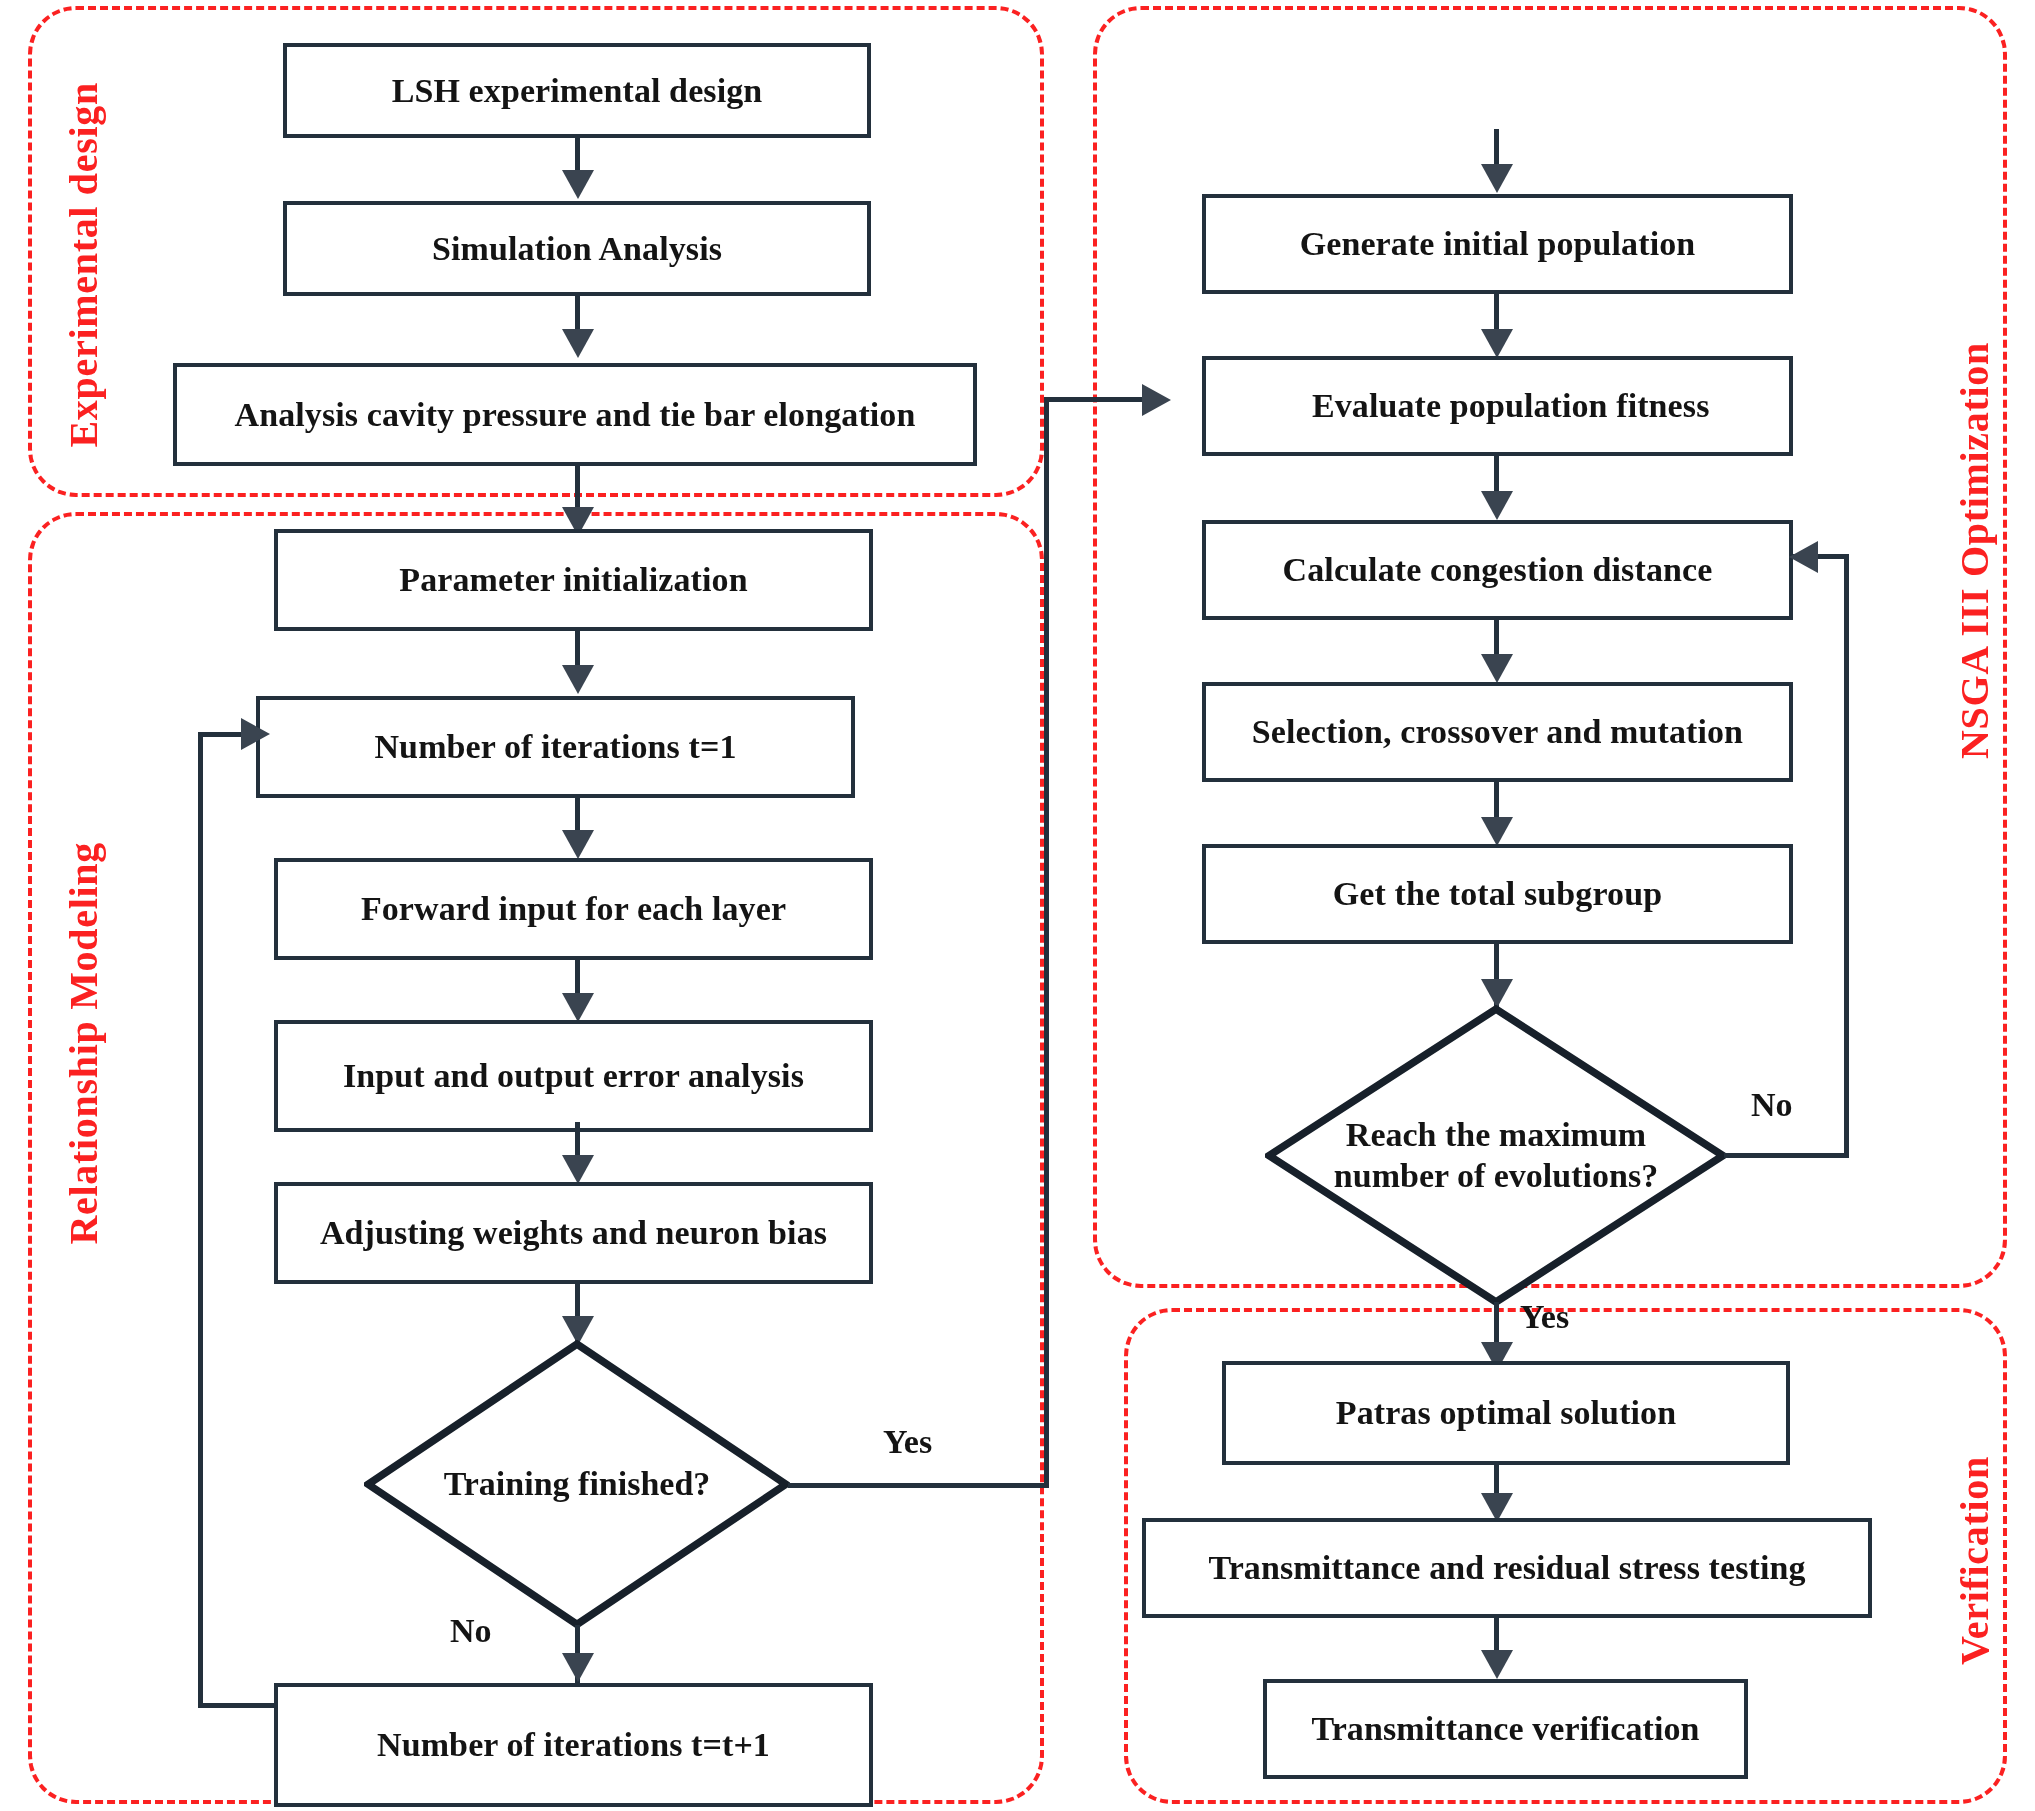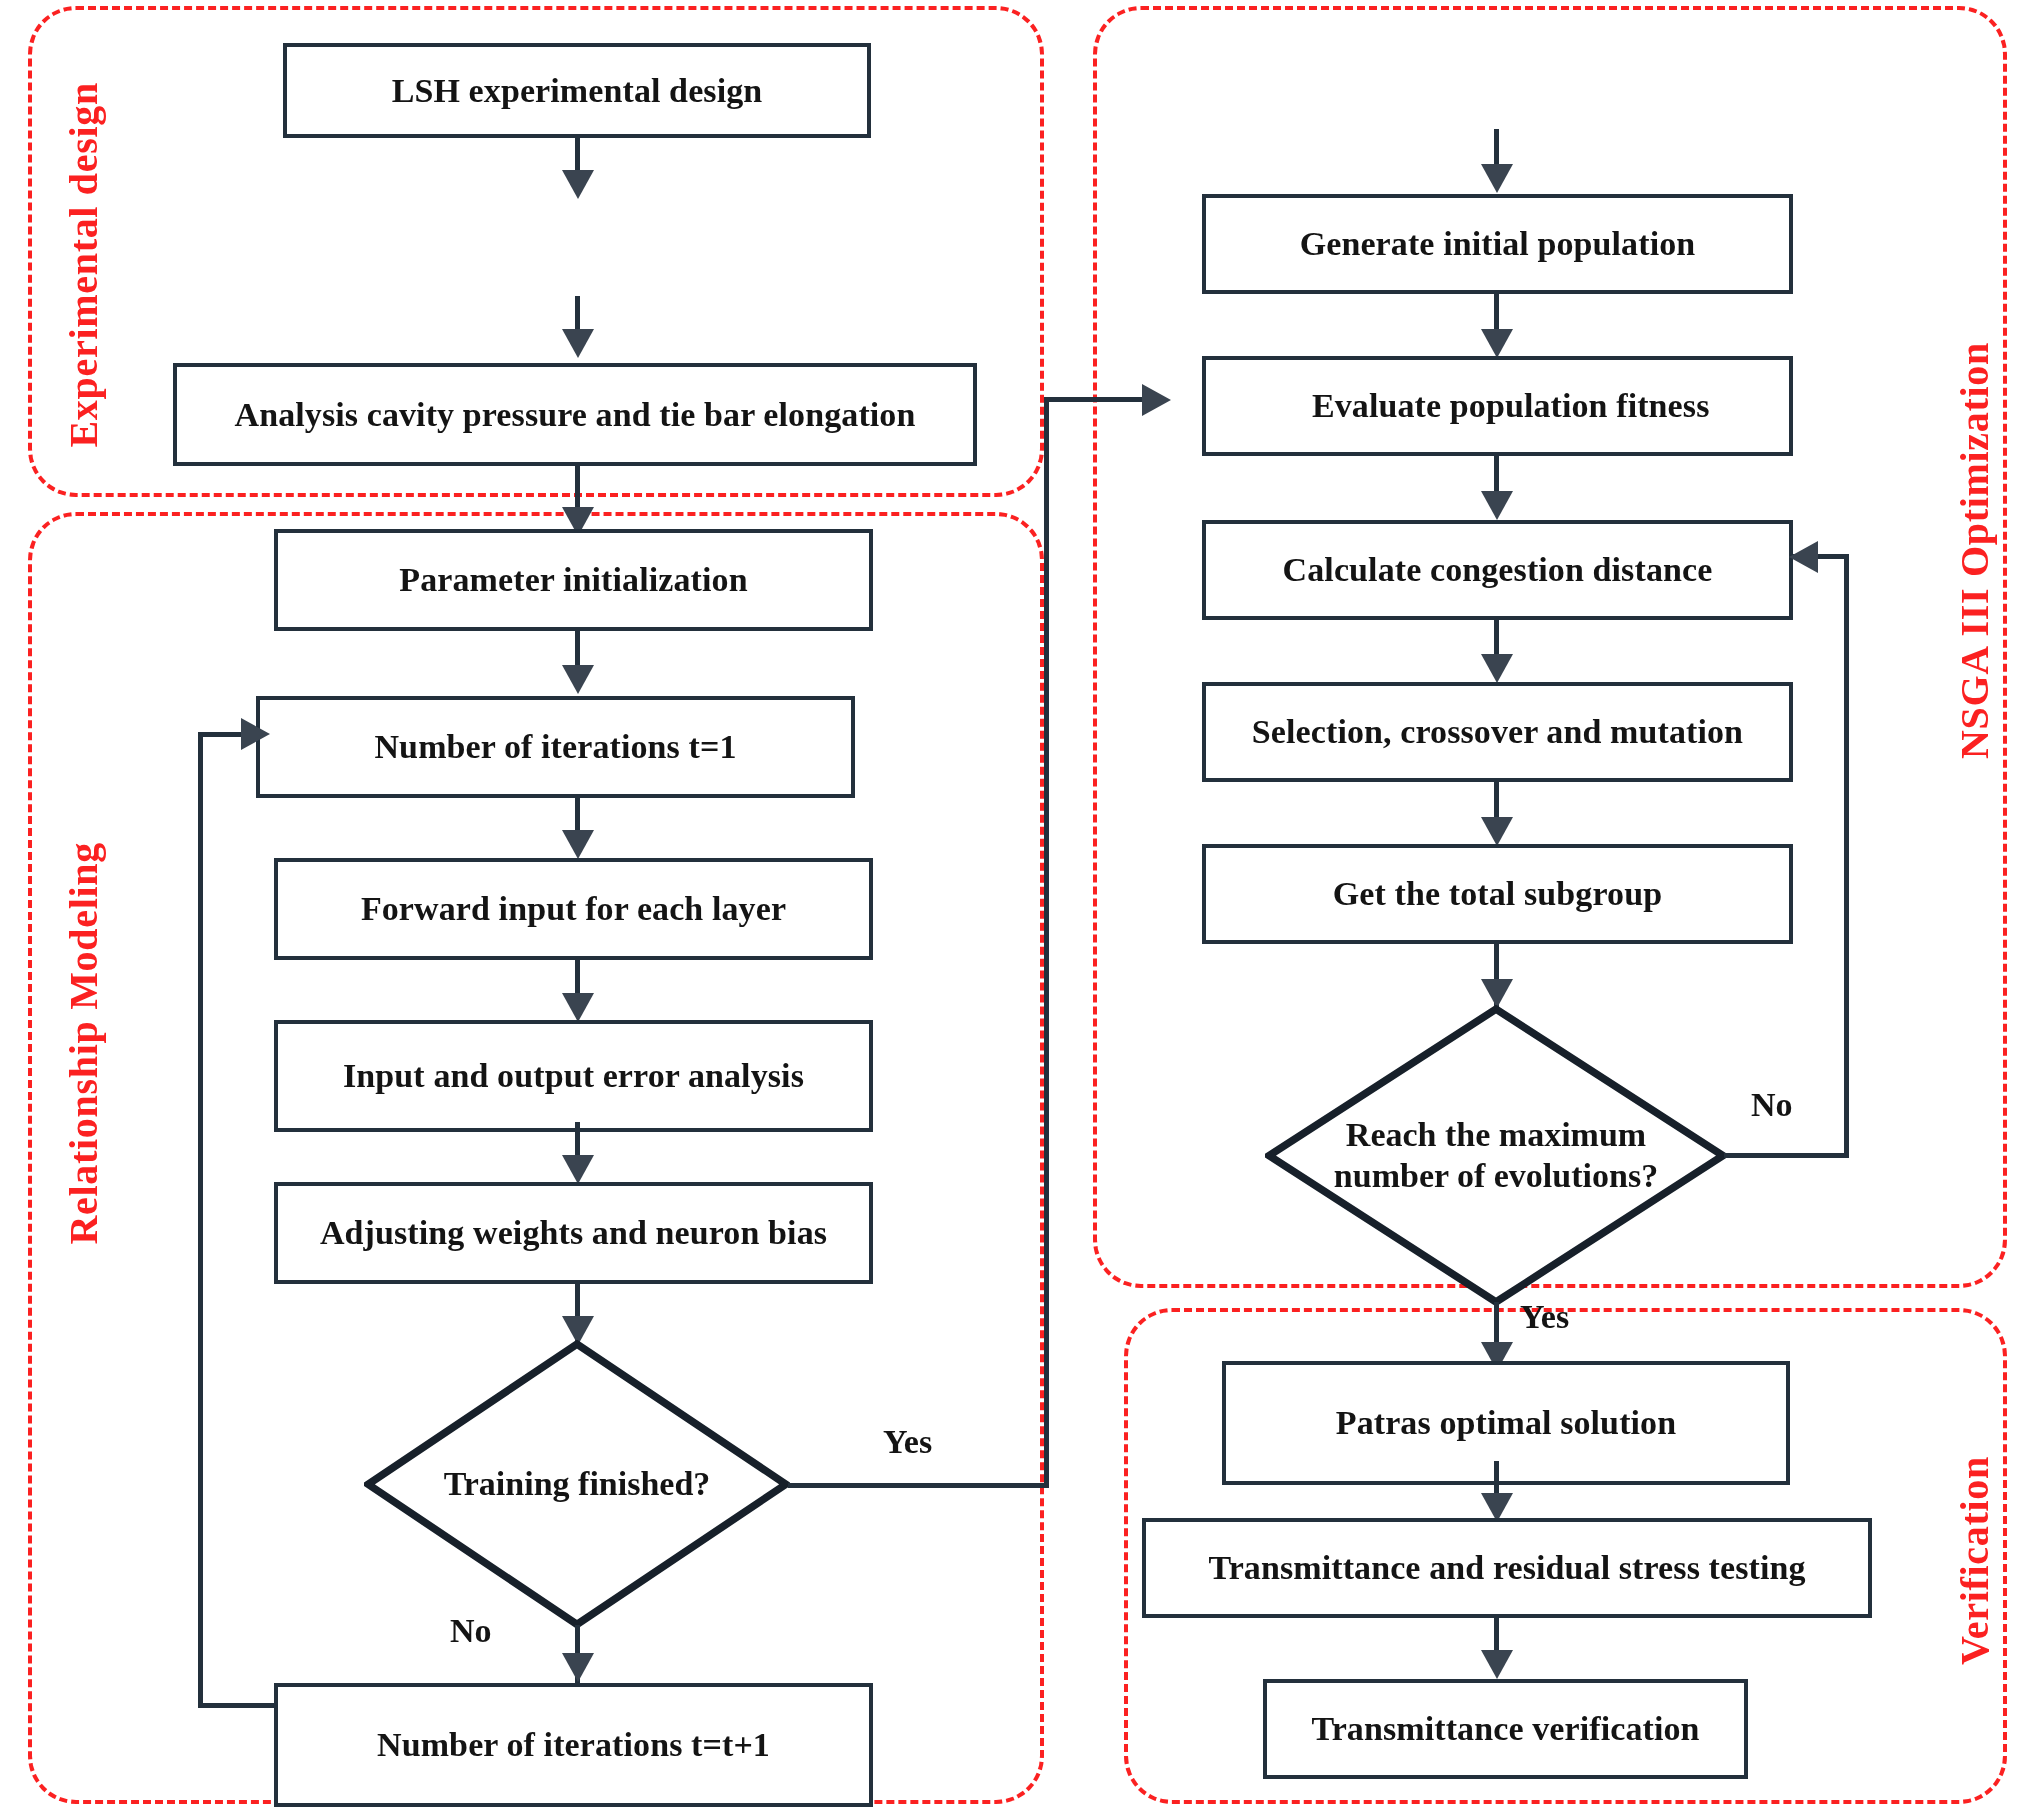--- a/index.html
+++ b/index.html
@@ -127,20 +127,21 @@
   <div class="panel-label" style="left:60px; top:82px;">Experimental design</div>
   <div class="panel-label" style="left:60px; top:842px;">Relationship Modeling</div>
   <div class="panel-label" style="left:1951px; top:342px;">NSGA III Optimization</div>
   <div class="panel-label" style="left:1951px; top:1456px;">Verification</div>
 
   <div class="node" style="left:283px; top:43px; width:588px; height:95px;">LSH experimental design</div>
 
   <div class="v-line" style="left:575px; top:137px; width:4.8px; height:45px;"></div>
   <div class="arrow-down" style="left:562px; top:170px;"></div>
 
+  <div class="node" style="left:283px; top:201px; width:588px; height:95px;">Simulation Analysis</div>
 
   <div class="v-line" style="left:575px; top:296px; width:4.8px; height:45px;"></div>
   <div class="arrow-down" style="left:562px; top:329px;"></div>
 
   <div class="node" style="left:173px; top:363px; width:804px; height:103px;">Analysis cavity pressure and tie bar elongation</div>
 
   <div class="v-line" style="left:575px; top:466px; width:4.8px; height:66px;"></div>
   <div class="arrow-down" style="left:562px; top:507px;"></div>
 
   <div class="node" style="left:274px; top:529px; width:599px; height:102px;">Parameter initialization</div>
@@ -231,21 +232,21 @@
   <div class="h-line" style="left:1724px; top:1153px; width:125px; height:4.8px;"></div>
   <div class="v-line" style="left:1844px; top:554px; width:4.8px; height:604px;"></div>
   <div class="h-line" style="left:1790px; top:554px; width:59px; height:4.8px;"></div>
   <div class="arrow-left" style="left:1789px; top:541px;"></div>
   <div class="edge-label" style="left:1751px; top:1086px;">No</div>
 
   <div class="v-line" style="left:1494px; top:1302px; width:4.8px; height:82px;"></div>
   <div class="arrow-down" style="left:1481px; top:1342px;"></div>
   <div class="edge-label" style="left:1520px; top:1298px;">Yes</div>
 
-  <div class="node" style="left:1222px; top:1361px; width:568px; height:124px;text-align:right;">Patras optimal solution</div>
+  <div class="node" style="left:1222px; top:1361px; width:568px; height:104px;text-align:right;">Patras optimal solution</div>
 
   <div class="v-line" style="left:1494px; top:1461px; width:4.8px; height:48px;"></div>
   <div class="arrow-down" style="left:1481px; top:1493px;"></div>
 
   <div class="node" style="left:1142px; top:1518px; width:730px; height:100px;">Transmittance and residual stress testing</div>
 
   <div class="v-line" style="left:1494px; top:1618px; width:4.8px; height:49px;"></div>
   <div class="arrow-down" style="left:1481px; top:1650px;"></div>
 
   <div class="node" style="left:1263px; top:1679px; width:485px; height:100px;">Transmittance verification</div>

